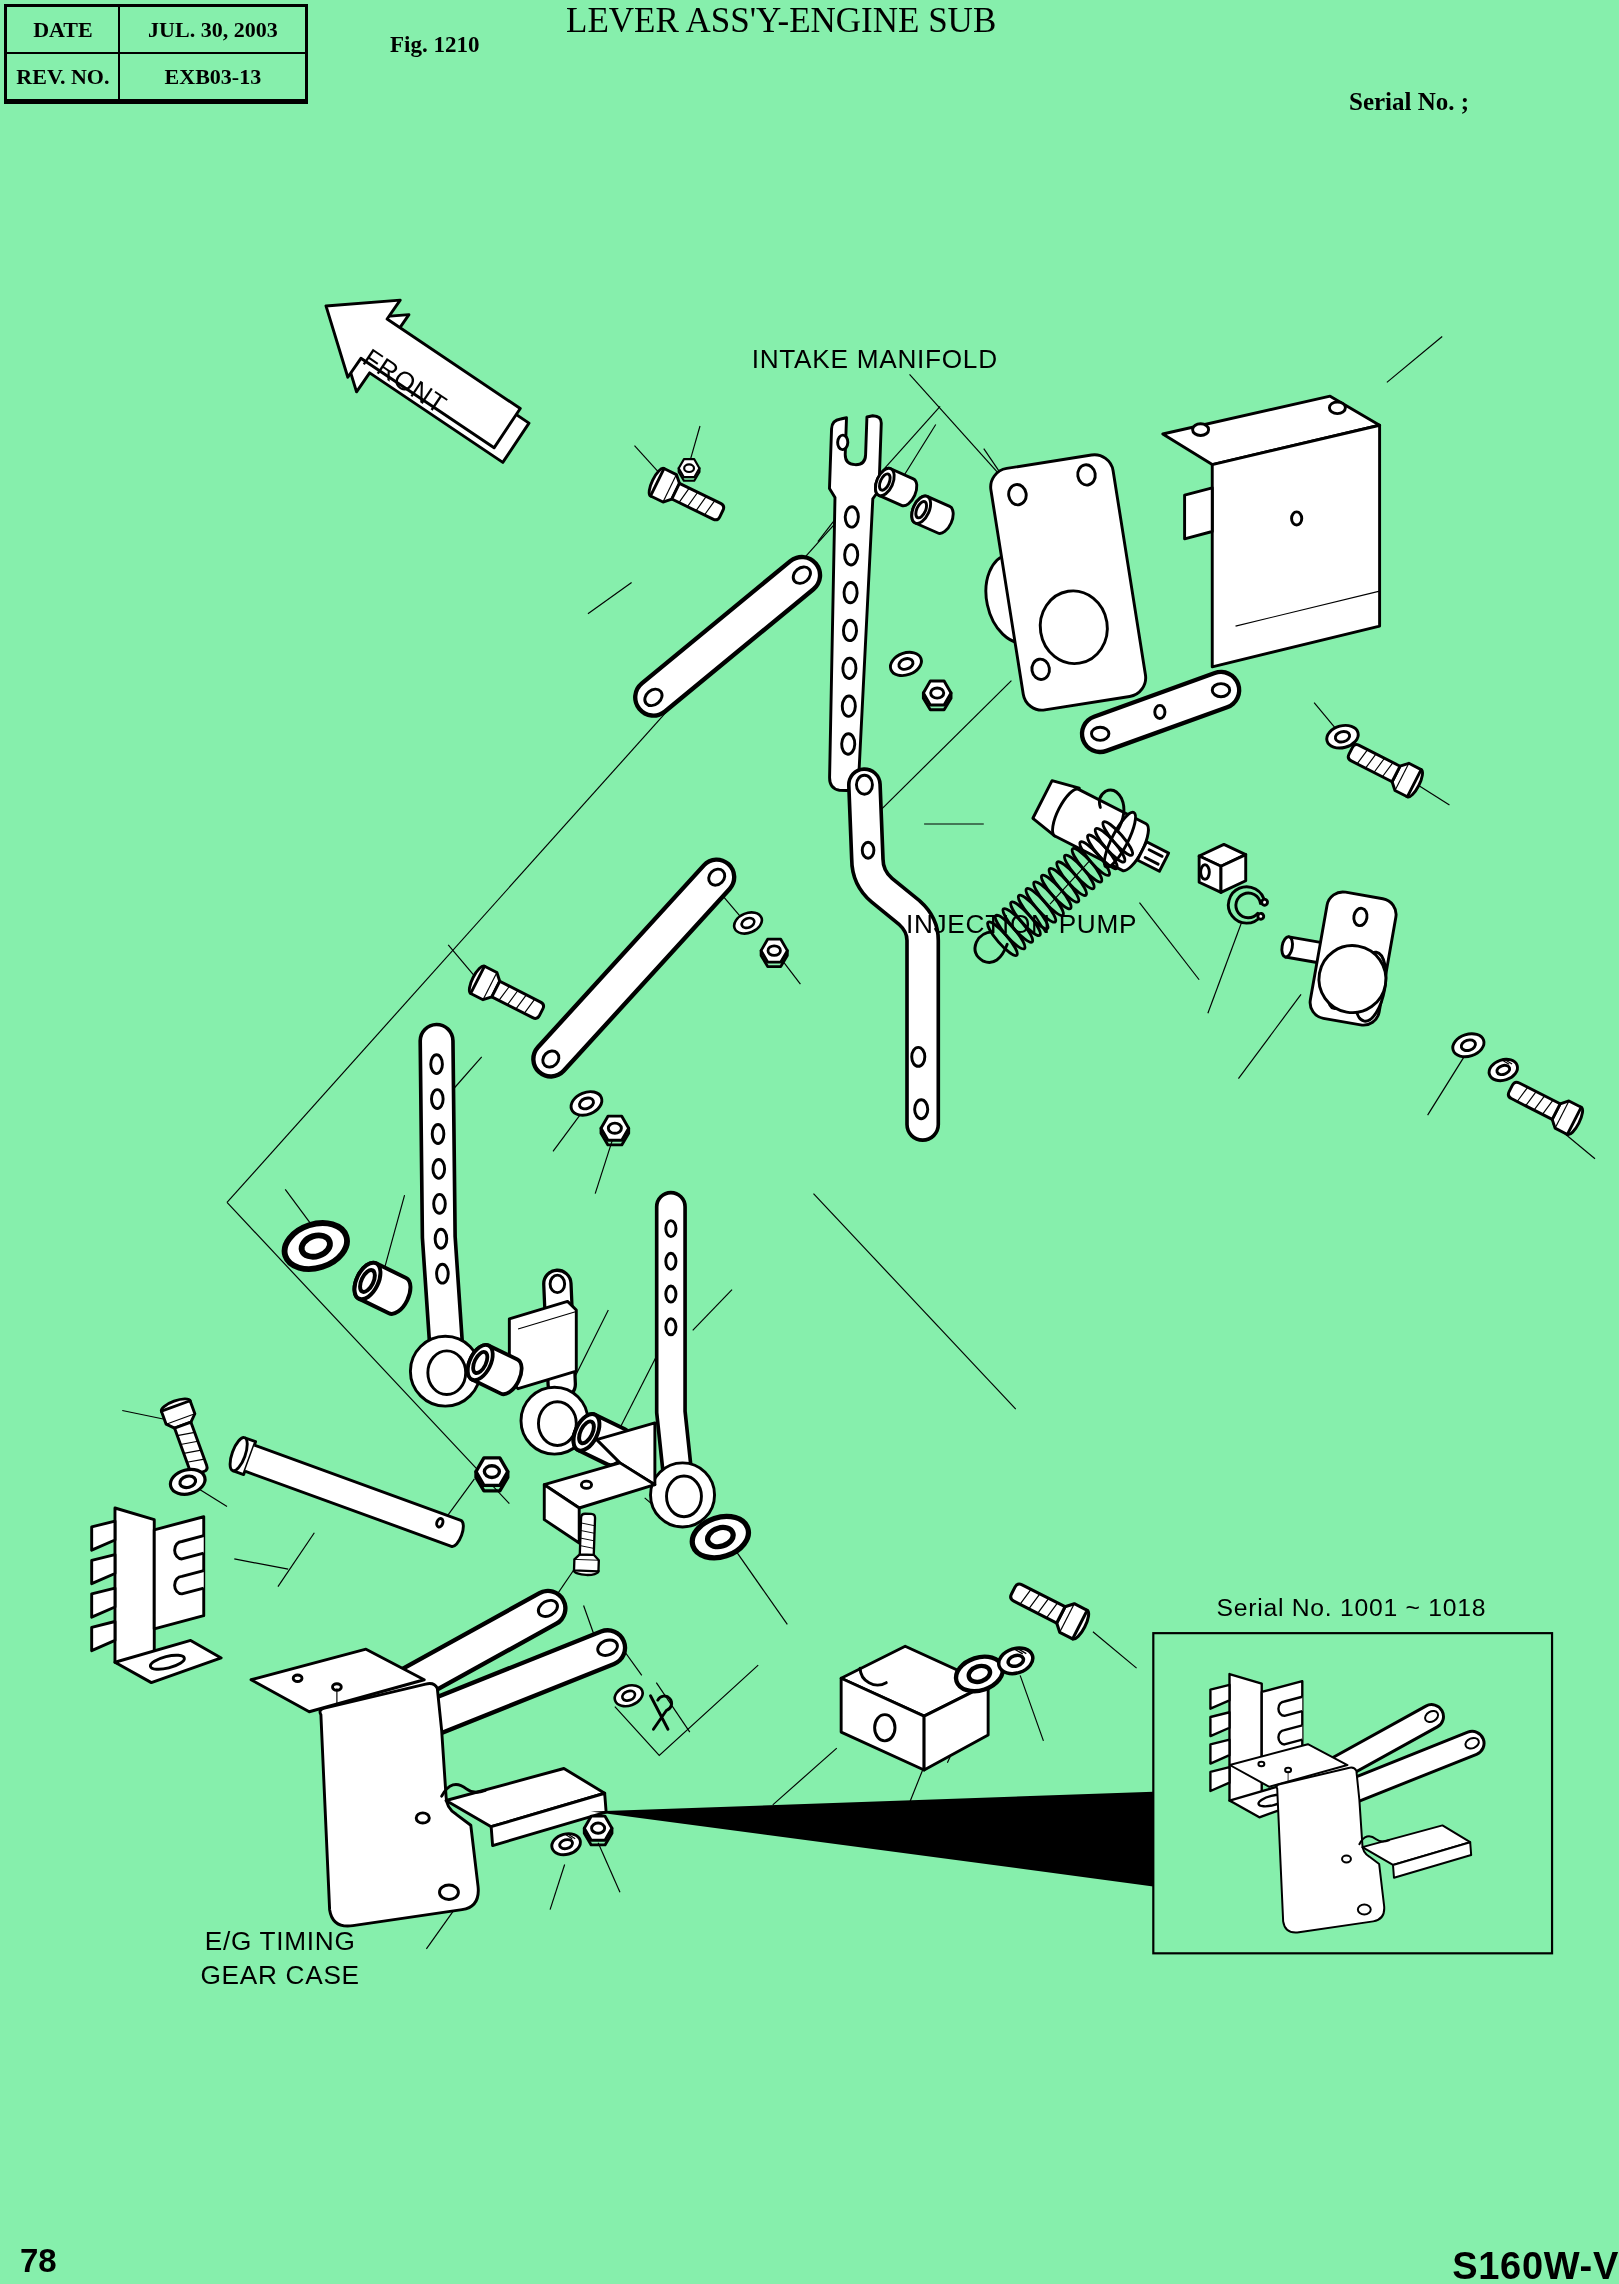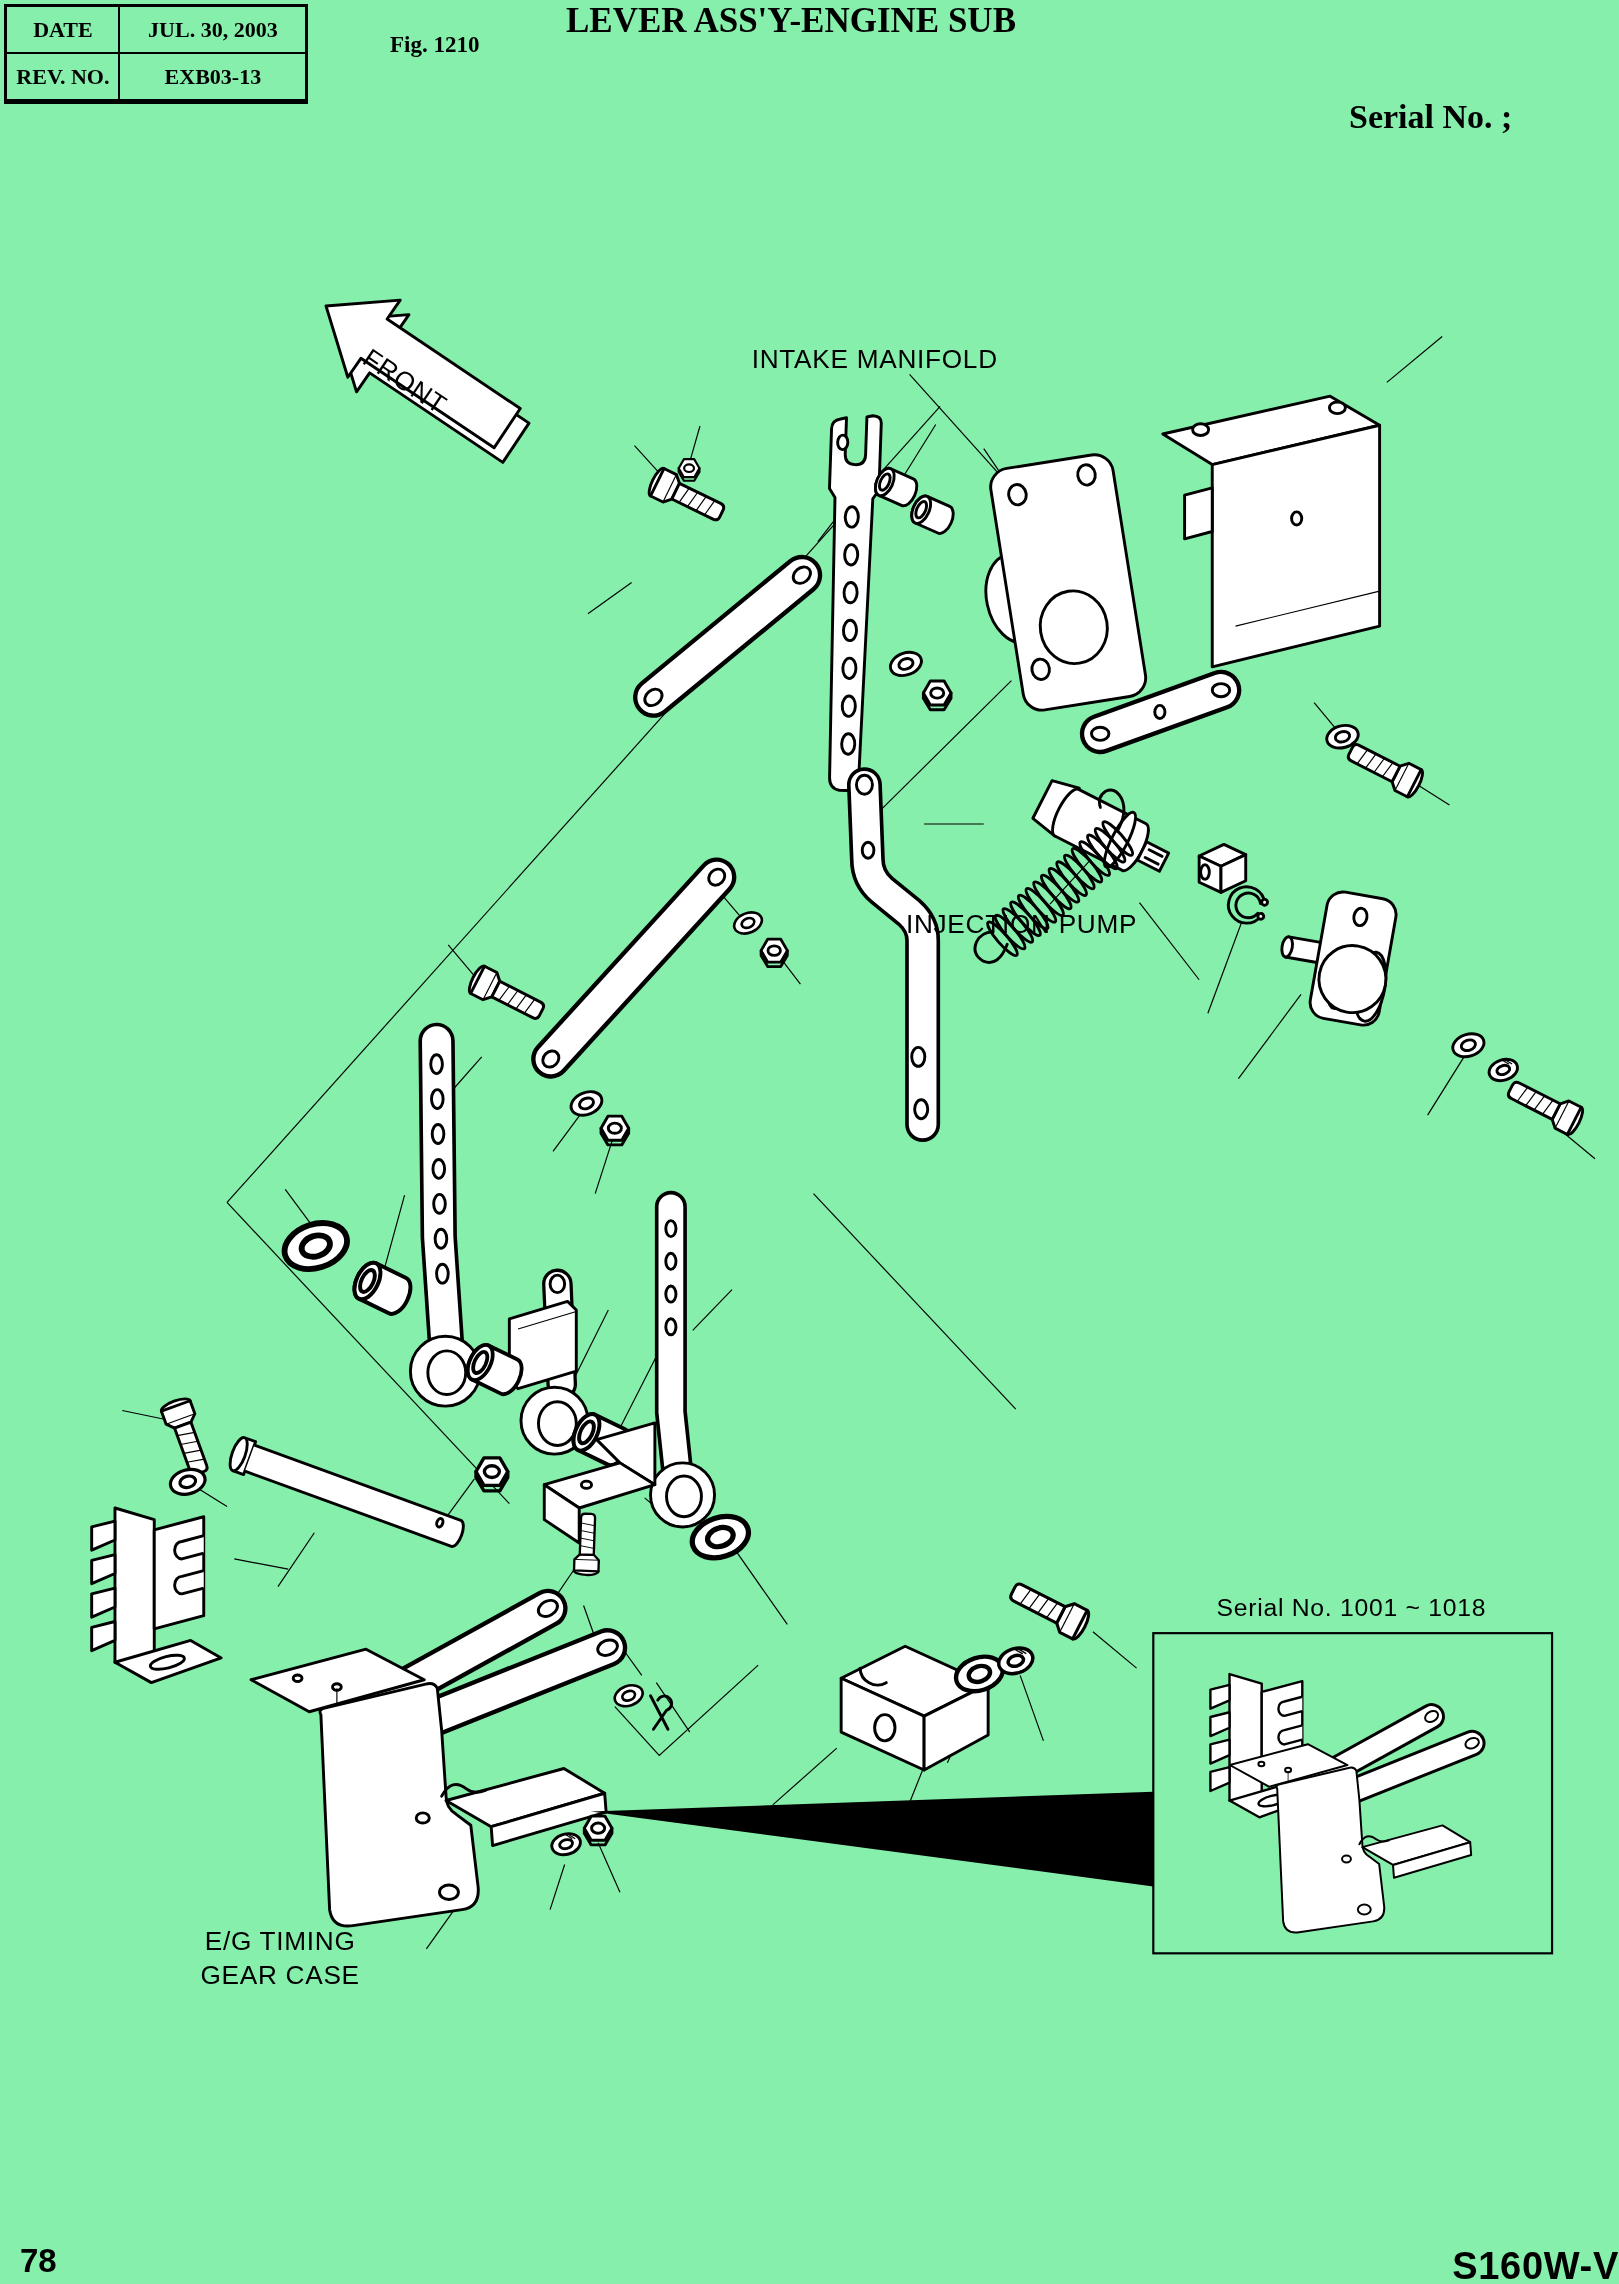--- a/index.html
+++ b/index.html
@@ -7,22 +7,22 @@
         font-family:"Liberation Serif",serif;color:#000;}
   
   .rev-table{position:absolute;left:4.4px;top:4.4px;width:298px;border:3.6px solid #000;border-bottom-width:5.1px;}
   .rev-row{display:flex;height:45px;}
   .rev-row+.rev-row{border-top:2.2px solid #000;}
   .rev-cell{display:flex;align-items:center;justify-content:center;
             font-weight:bold;font-size:22px;}
   .rev-label{width:111px;border-right:2.2px solid #000;}
   .rev-value{flex:1;}
   .fig-no{position:absolute;left:390px;top:32px;font-weight:bold;font-size:23px;}
-  .title-block{position:absolute;left:566px;top:0px;font-weight:bold;font-size:35px;line-height:41px;white-space:nowrap;}
-  .serial-note{position:absolute;left:1349px;top:98px;font-weight:bold;font-size:34px;}
+  .title-block{position:absolute;left:566px;top:0px;font-weight:normal;font-size:35px;line-height:41px;white-space:nowrap;}
+  .serial-note{position:absolute;left:1349px;top:88px;font-weight:bold;font-size:25px;}
   
   .page-no{position:absolute;left:20px;top:2242px;font-family:"Liberation Sans",sans-serif;font-weight:bold;font-size:33px;}
   .model-code{position:absolute;right:0px;top:2245px;font-family:"Liberation Sans",sans-serif;font-weight:bold;font-size:38px;letter-spacing:0.7px;}
   
   svg{position:absolute;left:0;top:0;}
   .ol{stroke:#000;fill:#fff;stroke-width:4;stroke-linejoin:round;}
   .nf{stroke:#000;fill:none;stroke-width:4;stroke-linejoin:round;stroke-linecap:round;}
   .th{stroke:#000;stroke-width:1.6;fill:none;}
   .blkS{stroke:#000;fill:none;stroke-linecap:round;stroke-linejoin:round;}
   .whtS{stroke:#fff;fill:none;stroke-linecap:round;stroke-linejoin:round;}

